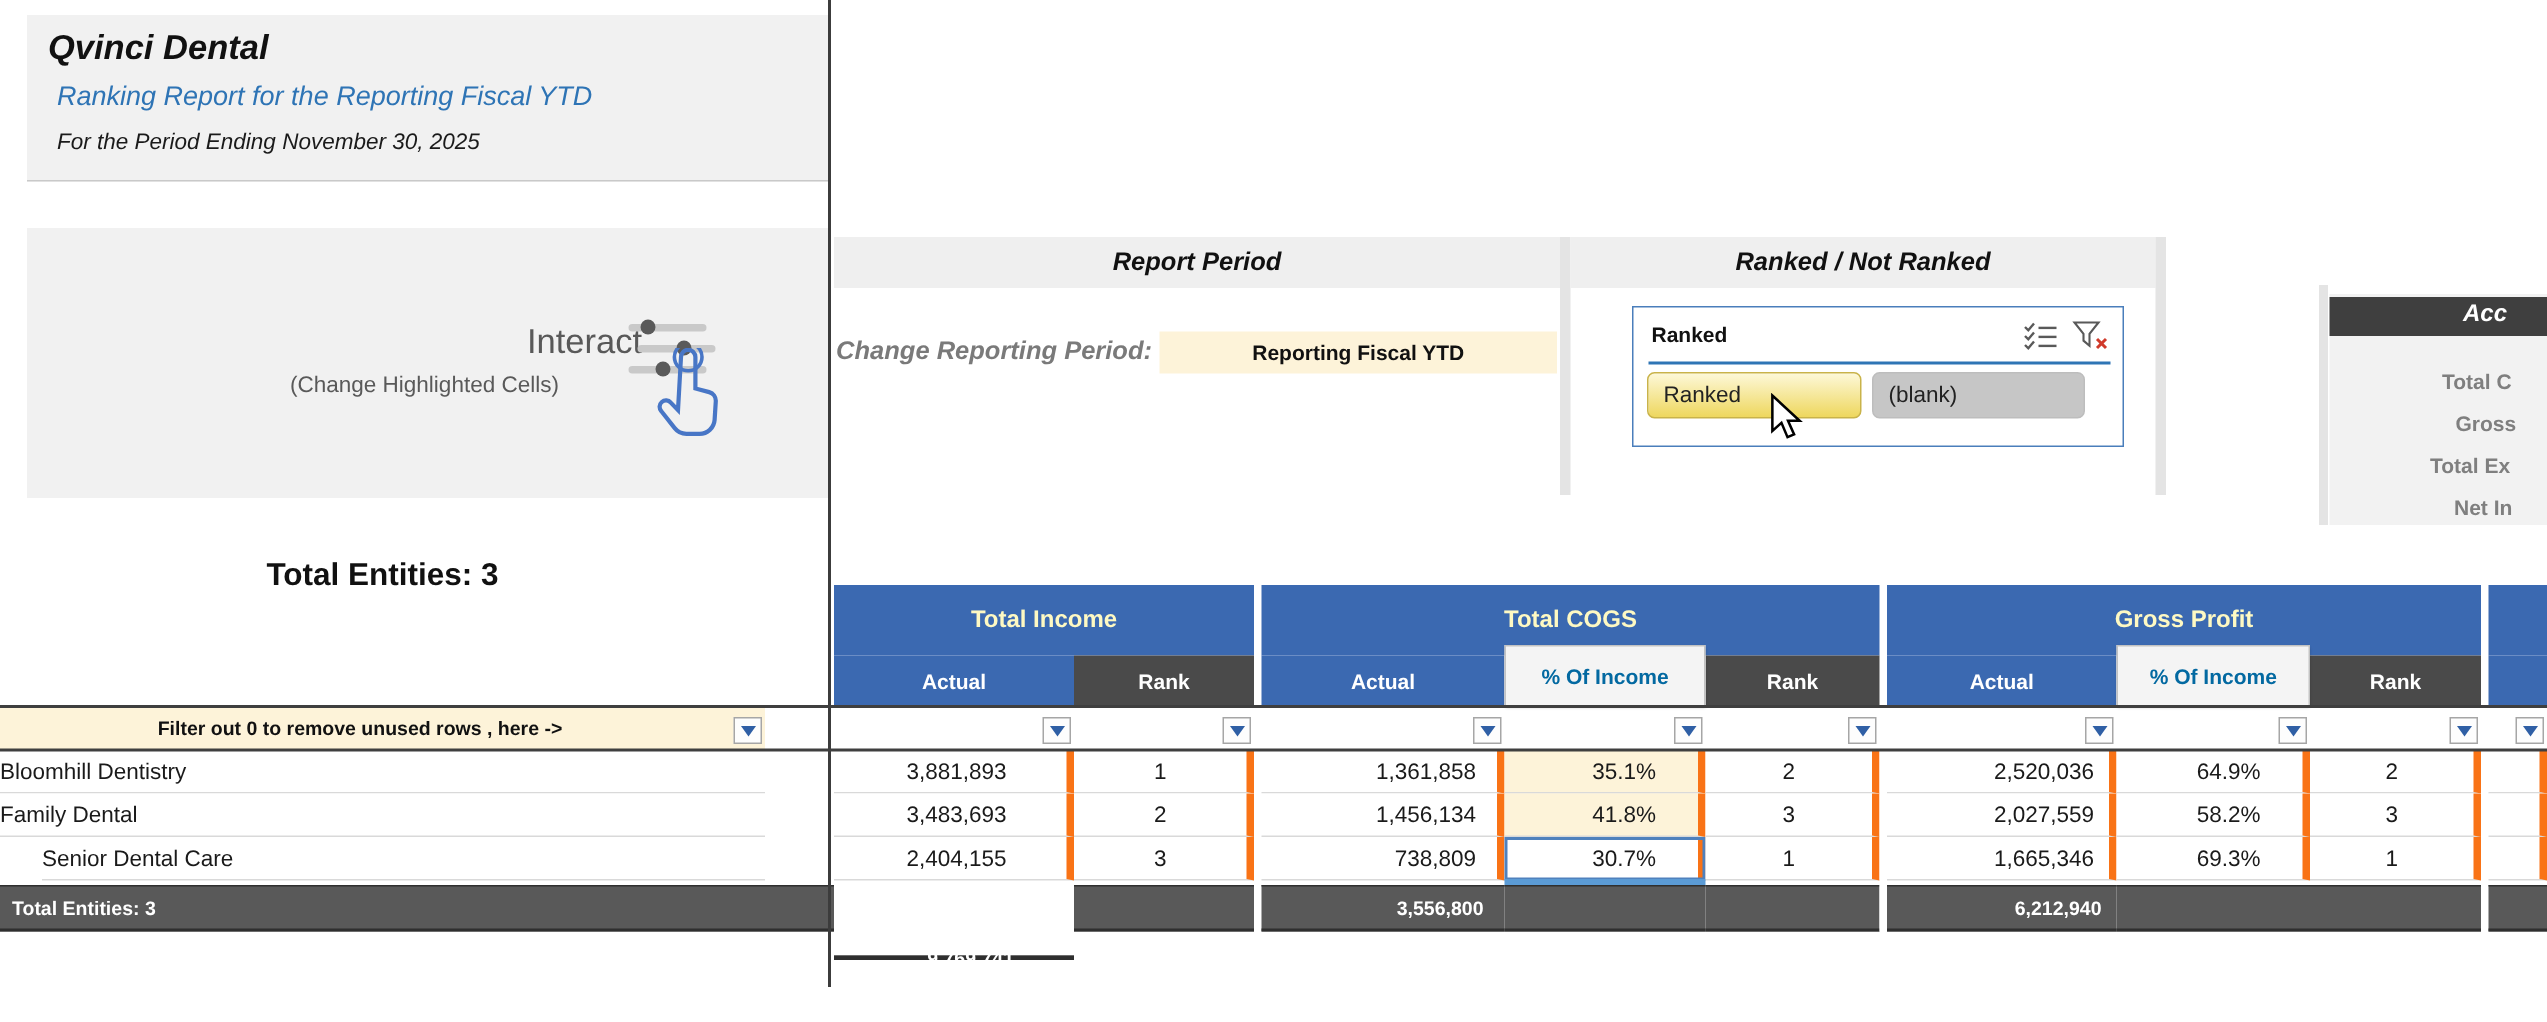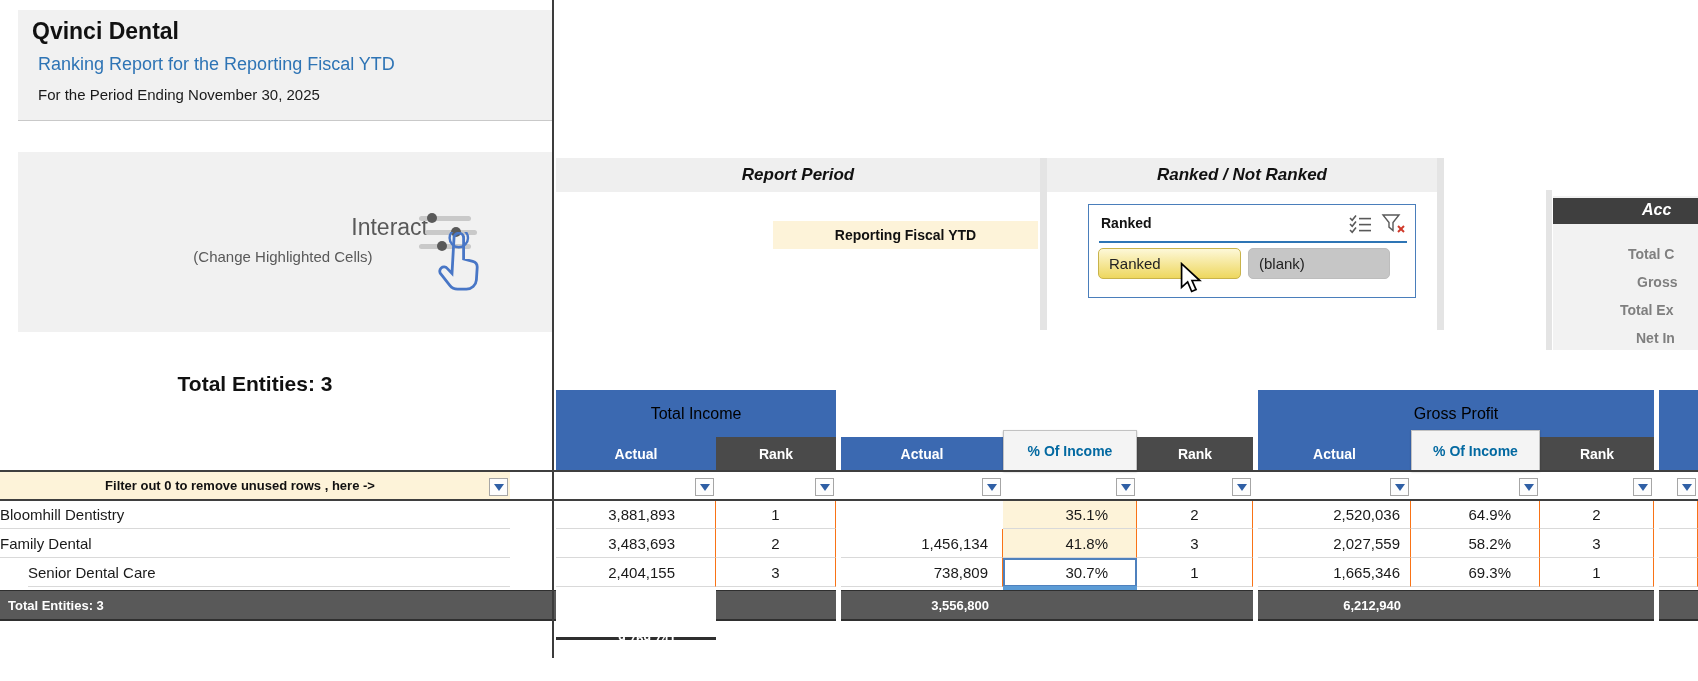--- a/index.html
+++ b/index.html
@@ -1,20 +1,20 @@
 <!DOCTYPE html>
 <html><head>
 <meta charset="utf-8">
 <style>
   html,body{margin:0;padding:0;background:#fff;}
   body{font-family:"Liberation Sans", sans-serif; overflow:hidden;}
   .stage{position:relative;width:1698px;height:681px;background:#fff;overflow:hidden;}
 
   
-  .hdr-box{position:absolute;left:18px;top:10px;width:535px;height:110px;background:#f1f1f1;border-bottom:1px solid #c9c9c9;}
+  .hdr-box{position:absolute;left:18px;top:10px;width:535px;height:110px;background:#f1f1f1;border-bottom:1px solid #c9c9c9;font-style:italic;}
   .company{position:absolute;left:14px;top:8px;font-size:23px;font-weight:bold;color:#111;}
   .rpt-title{position:absolute;left:20px;top:44px;font-size:18px;color:#2e74b5;}
   .rpt-period{position:absolute;left:20px;top:76px;font-size:15px;color:#1a1a1a;}
 
   
   .interact-box{position:absolute;left:18px;top:152px;width:535px;height:180px;background:#f1f1f1;}
   .interact-title{position:absolute;left:120px;top:62px;width:290px;text-align:right;font-size:23px;color:#595959;}
   .interact-sub{position:absolute;left:90px;top:96px;width:350px;text-align:center;font-size:15px;color:#595959;}
   .sliders{position:absolute;left:395px;top:58px;width:70px;height:48px;}
   .sl-bar{position:absolute;height:5px;border-radius:3px;background:#c9c9c9;}
@@ -49,30 +49,30 @@
   .acct-row{position:absolute;font-size:14px;font-weight:bold;color:#7f7f7f;white-space:nowrap;}
 
   
   .divider{position:absolute;left:552px;top:0;width:2px;height:658px;background:#3c3c3c;}
 
   
   .left-title{position:absolute;left:20px;top:372px;width:470px;text-align:center;font-size:21px;font-weight:bold;color:#111;}
   .tbl{position:absolute;left:0;top:390px;display:grid;
        grid-template-columns:510px 46px 160px 120px 5px 162px 134px 116px 5px 153px 129px 114px 5px 39px;
        grid-template-rows:47px 34px 29px 29px 29px 29px 3px 31px;}
-  .g-hdr{background:#3b69b1;color:#000000;font-weight:normal;font-size:16px;display:flex;align-items:center;justify-content:center;}
+  .g-hdr{background:#3b69b1;color:#fef9c3;font-weight:bold;font-size:16px;display:flex;align-items:center;justify-content:center;}
   .s-blue{background:#3b69b1;color:#fff;font-weight:bold;font-size:14px;display:flex;align-items:center;justify-content:center;}
   .s-dark{background:#4a4a4a;color:#fff;font-weight:bold;font-size:14px;display:flex;align-items:center;justify-content:center;}
   .s-light{background:#f4f4f4;color:#0369a1;font-weight:bold;font-size:14px;display:flex;align-items:center;justify-content:center;
            margin-top:-7px;border:1px solid #c2c2c2;box-shadow:0 1px 2px rgba(0,0,0,.25);z-index:3;}
   .f-cell{position:relative;background:#fff;}
   .f-name{position:relative;background:#fdf3d9;display:flex;align-items:center;justify-content:center;font-size:13px;font-weight:bold;color:#111;padding-right:30px;box-sizing:border-box;}
   .dd{position:absolute;right:2px;bottom:4px;width:19px;height:18px;background:#fdfdfd;border:1px solid #a6a6a6;box-sizing:border-box;display:flex;align-items:center;justify-content:center;}
   .dd i{display:block;width:0;height:0;border-left:5px solid transparent;border-right:5px solid transparent;border-top:7px solid #2f5fa5;}
-  .d{background:#fff;border-right:1px solid #f97316;border-bottom:1px solid #d9d9d9;display:flex;align-items:center;font-size:15px;color:#1a1a1a;box-sizing:border-box;}
+  .d{background:#fff;border-right:5px solid #f97316;border-bottom:1px solid #d9d9d9;display:flex;align-items:center;font-size:15px;color:#1a1a1a;box-sizing:border-box;}
   .d-name{border-right:none;}
   .num{justify-content:flex-end;}
   .pr-inc{padding-right:40px;} .pr-cogs{padding-right:14px;} .pr-gp{padding-right:10px;} .pr-pct{padding-right:28px;}
   .ctr{justify-content:center;}
   .cream{background:#fdf3d9;}
   .sel-cell{outline:2px solid #4f81bd;outline-offset:-2px;background:#fff;}
   .gapc{background:#fff;border:none;}
   .tot{background:#595959;color:#fff;font-size:13px;font-weight:bold;display:flex;align-items:center;border-top:1px solid #2f2f2f;border-bottom:2px solid #2f2f2f;box-sizing:border-box;}
   .tot-label{padding-left:8px;}
   .hline{position:absolute;left:0;width:1698px;height:2px;background:#3f3f3f;z-index:5;}
@@ -102,20 +102,21 @@
     </div>
     <svg class="hand-cur" width="46" height="62" viewBox="0 0 23 31">
       <path d="M9 3 a2.4 2.4 0 0 1 4.8 0 v10.5 l4.6 1.2 a3 3 0 0 1 2.2 3 l-.4 6.3 a5 5 0 0 1 -5 4.6 h-4.4 a5 5 0 0 1 -3.9 -1.9 l-4.5 -5.7 a2.1 2.1 0 0 1 3.2 -2.8 l2.4 2.5 z" fill="none" stroke="#4876c6" stroke-width="1.4"></path>
       <circle cx="11.4" cy="3" r="4.6" fill="none" stroke="#4876c6" stroke-width="1.2"></circle>
     </svg>
   </div>
 
   <div class="band band-period">
     <span>Report Period</span>
   </div>
+  <div class="chg-label">Change Reporting Period:</div>
   <div class="chg-value">Reporting Fiscal YTD</div>
 
   <div class="vsep" style="left:1040px;top:158px;width:7px;height:172px;"></div>
   <div class="band band-ranked">
     <span>Ranked / Not Ranked</span>
   </div>
   <div class="vsep" style="left:1437px;top:158px;width:7px;height:172px;"></div>
 
   <div class="slicer">
     <div class="slicer-head">
@@ -159,20 +160,21 @@
   <div class="acct-row" style="left:1628px;top:246px;">Total C</div>
   <div class="acct-row" style="left:1637px;top:274px;">Gross</div>
   <div class="acct-row" style="left:1620px;top:302px;">Total Ex</div>
   <div class="acct-row" style="left:1636px;top:330px;">Net In</div>
 
   <div class="left-title">Total Entities: 3</div>
 
   <div class="tbl">
 
     <div class="g-hdr" style="grid-row:1;grid-column:3/5;">Total Income</div>
+    <div class="g-hdr" style="grid-row:1;grid-column:6/9;">Total COGS</div>
     <div class="g-hdr" style="grid-row:1;grid-column:10/13;">Gross Profit</div>
     <div class="g-hdr" style="grid-row:1;grid-column:14;"></div>
 
     <div class="s-blue" style="grid-row:2;grid-column:3;">Actual</div>
     <div class="s-dark" style="grid-row:2;grid-column:4;">Rank</div>
     <div class="s-blue" style="grid-row:2;grid-column:6;">Actual</div>
     <div class="s-light" style="grid-row:2;grid-column:7;">% Of Income</div>
     <div class="s-dark" style="grid-row:2;grid-column:8;">Rank</div>
     <div class="s-blue" style="grid-row:2;grid-column:10;">Actual</div>
     <div class="s-light" style="grid-row:2;grid-column:11;">% Of Income</div>
@@ -228,20 +230,21 @@
     <div class="f-cell" style="grid-row:3;grid-column:14;">
         <span class="dd">
           <i></i>
         </span>
       </div>
 
     <div class="d d-name" style="grid-row:4;grid-column:1;">Bloomhill Dentistry</div>
     <div class="d num pr-inc" style="grid-row:4;grid-column:3;">3,881,893</div>
     <div class="d ctr" style="grid-row:4;grid-column:4;">1</div>
     <div class="gapc" style="grid-row:4;grid-column:5;"></div>
+    <div class="d num pr-cogs" style="grid-row:4;grid-column:6;">1,361,858</div>
     <div class="d num pr-pct cream" style="grid-row:4;grid-column:7;">35.1%</div>
     <div class="d ctr" style="grid-row:4;grid-column:8;">2</div>
     <div class="gapc" style="grid-row:4;grid-column:9;"></div>
     <div class="d num pr-gp" style="grid-row:4;grid-column:10;">2,520,036</div>
     <div class="d num pr-pct" style="grid-row:4;grid-column:11;">64.9%</div>
     <div class="d ctr" style="grid-row:4;grid-column:12;">2</div>
     <div class="d" style="grid-row:4;grid-column:14;"></div>
 
     <div class="d d-name" style="grid-row:5;grid-column:1;">Family Dental</div>
     <div class="d num pr-inc" style="grid-row:5;grid-column:3;">3,483,693</div>

